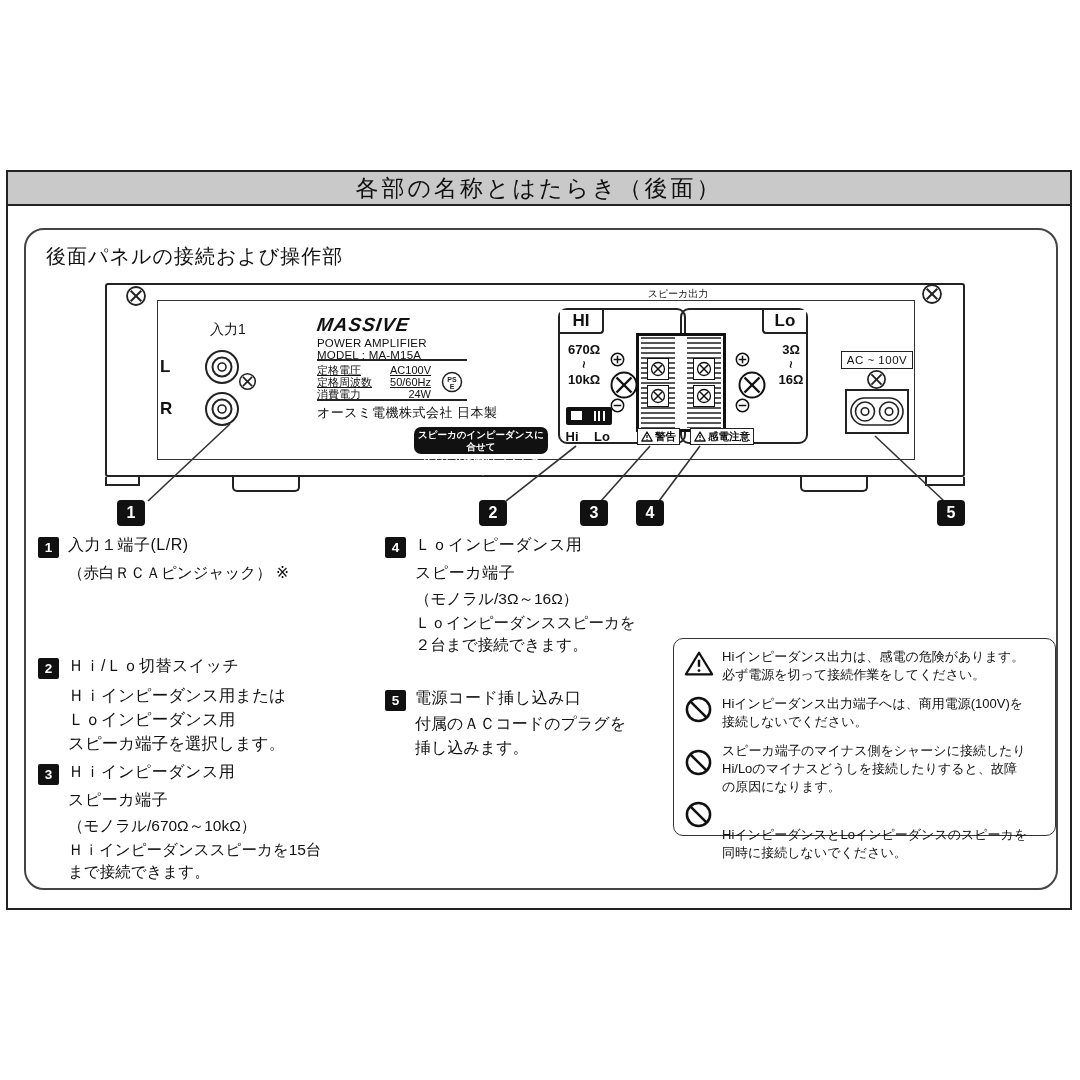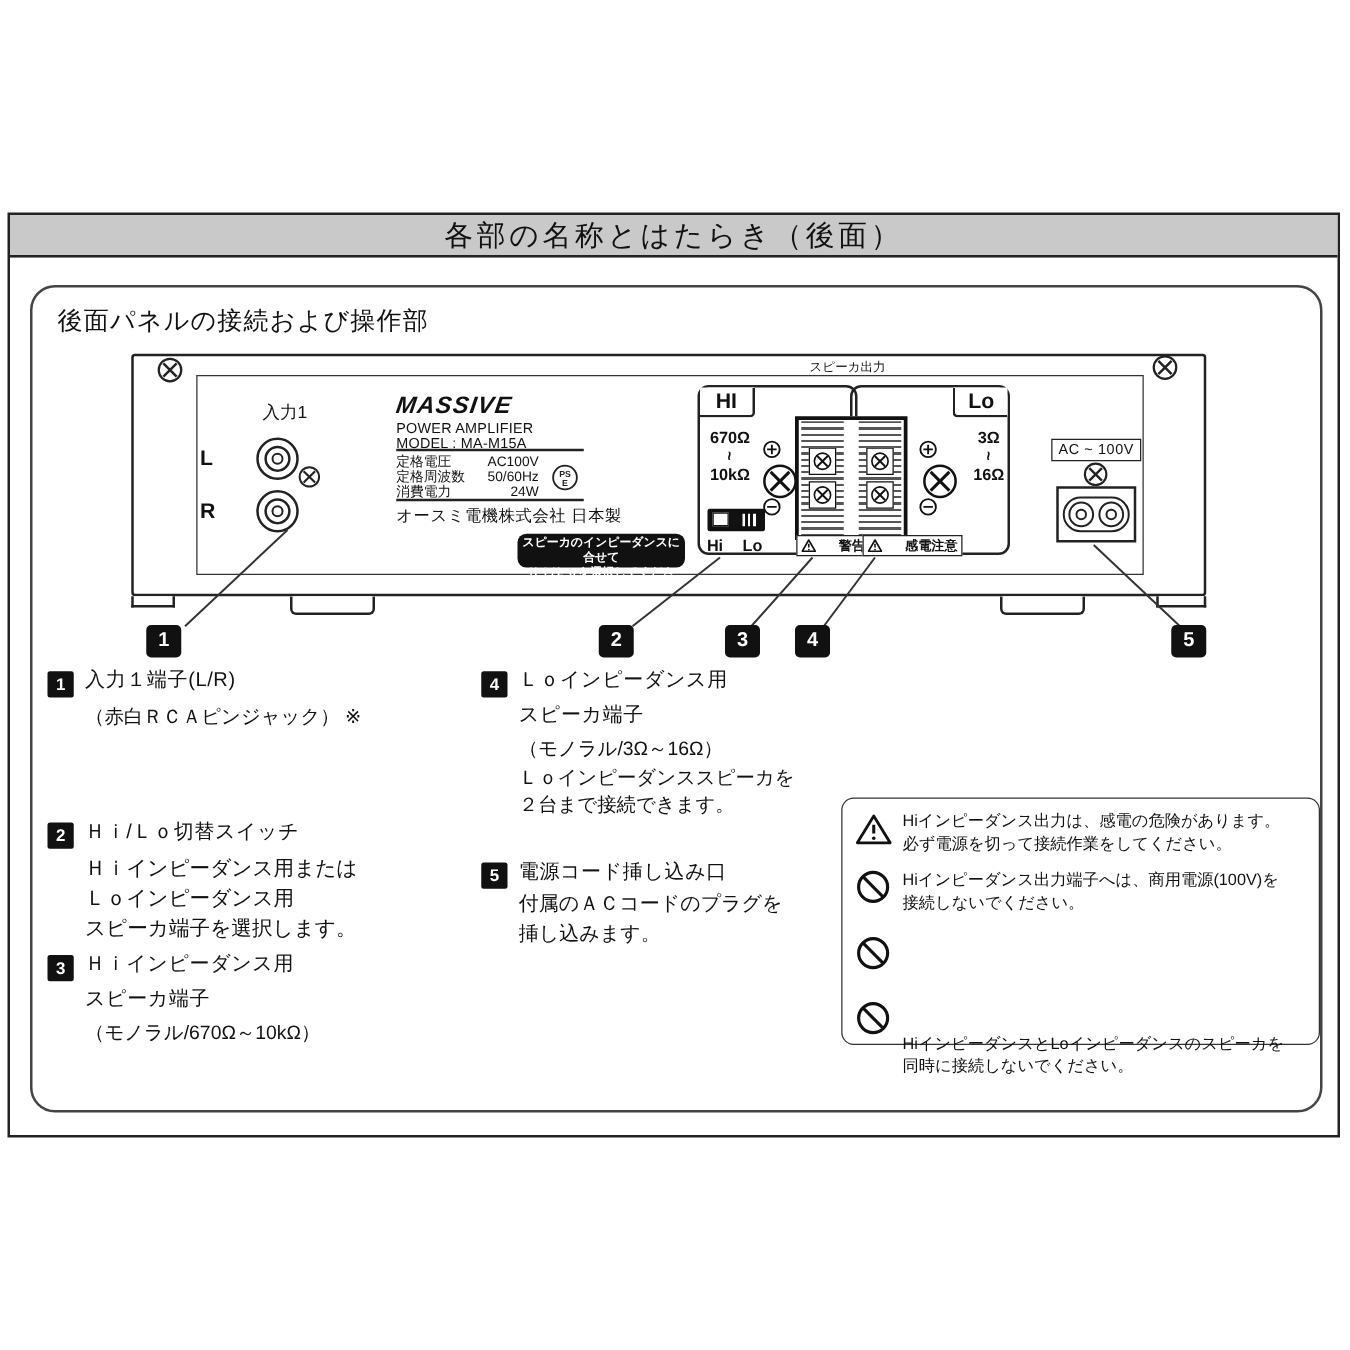--- a/index.html
+++ b/index.html
@@ -21,37 +21,37 @@
   .amp-body { left:105px; top:283px; width:860px; height:194px; border:2px solid #222; background:#fff; border-radius:3px; }
   .amp-recess { left:157px; top:300px; width:758px; height:160px; border:1.5px solid #333; }
   .lip { height:9px; border:2px solid #222; border-top:none; background:#fff; }
   .foot { width:68px; height:15px; border:2px solid #222; border-top:none; border-radius:0 0 5px 5px; background:#fff; }
 
   
   .t-sm { font-size:10px; }
   .jack-letter { font-size:17px; font-weight:bold; }
   .brand { font-size:19px; font-weight:900; font-style:italic; letter-spacing:1px; transform:skewX(-8deg); }
   .mline { font-size:11.5px; line-height:12px; letter-spacing:.2px; }
-  .specrow { width:114px; display:flex; justify-content:space-between; font-size:11px; line-height:12px; }
+  .specrow { width:114px; display:flex; justify-content:space-between; font-size:11px; line-height:12px;text-decoration:underline; }
   .rule { height:2px; background:#222; }
   .maker { font-size:13px; letter-spacing:.5px; }
   .tooltip { left:414px; top:427px; width:134px; height:27px; background:#111; color:#fff; border-radius:7px;
              font-size:9.5px; font-weight:bold; line-height:12px; text-align:center; padding-top:2px; }
 
   
   .spkbox { width:128px; height:136px; border:2px solid #222; border-radius:9px; background:transparent; }
   .tab { height:24px; display:flex; align-items:center; justify-content:center; font-size:17px; font-weight:bold; background:#fff; }
   .tab-hi { border-right:2px solid #222; border-bottom:2px solid #222; border-radius:0 0 4px 0; }
   .tab-lo { border-left:2px solid #222; border-bottom:2px solid #222; border-radius:0 0 0 4px; }
   .tblock { left:636px; top:333px; width:90px; height:99px; background:#fff; border:3px solid #111; }
   .tstrip { width:34px; background:repeating-linear-gradient(180deg,#555 0 1.8px,#fdfdfd 1.8px 5px); }
   .tsq { width:22px; height:22px; background:#fff; border:1.5px solid #111; display:flex; align-items:center; justify-content:center; }
   .impcol { display:flex; flex-direction:column; align-items:center; font-weight:bold; font-size:13px; line-height:15px; }
   .tilde { display:inline-block; transform:rotate(90deg); font-weight:bold; }
-  .minibox { height:17px; border:1.5px solid #222; background:#fff; display:flex; align-items:center; gap:18px;
+  .minibox { height:17px; border:1.5px solid #222; background:#fff; display:flex; align-items:center; gap:2px;
              padding:0 3px; font-size:10.5px; font-weight:bold; white-space:nowrap; }
   .hlswitch { left:566px; top:407px; width:46px; height:18px; background:#111; border-radius:2px; }
   .knob { position:absolute; left:4px; top:3px; width:13px; height:11px; background:#fff; border:1px solid #111; }
   .grips { position:absolute; right:5px; top:4px; width:13px; height:10px;
            background:repeating-linear-gradient(90deg,#fff 0 2px,#111 2px 4.3px); }
   .swlabel { font-size:13px; font-weight:bold; width:20px; text-align:center; }
 
   
   .aclabel { left:841px; top:351px; width:72px; height:18px; border:1.5px solid #222; display:flex; align-items:center;
              justify-content:center; font-size:11.5px; letter-spacing:.5px; background:#fff; }
@@ -288,20 +288,22 @@
   <div class="abs secb" style="left:38px;top:658px;">2</div>
   <div class="abs sec-title pre" style="left:68px;top:652px;">Ｈｉ/Ｌｏ切替スイッチ</div>
   <div class="abs sec-body" style="left:68px;top:683px;font-size:16.5px;line-height:24px;white-space:pre-line;">Ｈｉインピーダンス用または
 Ｌｏインピーダンス用
 スピーカ端子を選択します。</div>
 
   <div class="abs secb" style="left:38px;top:764px;">3</div>
   <div class="abs sec-title pre" style="left:68px;top:758px;">Ｈｉインピーダンス用
 スピーカ端子</div>
   <div class="abs sec-sub" style="left:68px;top:816px;">（モノラル/670Ω～10kΩ）</div>
+  <div class="abs sec-body-sm pre" style="left:68px;top:839px;">Ｈｉインピーダンススピーカを15台
+まで接続できます。</div>
 
   <div class="abs secb" style="left:385px;top:537px;">4</div>
   <div class="abs sec-title pre" style="left:415px;top:531px;">Ｌｏインピーダンス用
 スピーカ端子</div>
   <div class="abs sec-sub" style="left:415px;top:589px;">（モノラル/3Ω～16Ω）</div>
   <div class="abs sec-body-sm pre" style="left:415px;top:612px;">Ｌｏインピーダンススピーカを
 ２台まで接続できます。</div>
 
   <div class="abs secb" style="left:385px;top:690px;">5</div>
   <div class="abs sec-title pre" style="left:415px;top:684px;">電源コード挿し込み口</div>
@@ -321,20 +323,23 @@
       <circle cx="15" cy="15" r="12" fill="none" stroke="#111" stroke-width="2.6"></circle>
       <line x1="6.8" y1="6.8" x2="23.2" y2="23.2" stroke="#111" stroke-width="2.6"></line>
     </svg>
   <div class="abs warn-text pre" style="left:722px;top:695px;">Hiインピーダンス出力端子へは、商用電源(100V)を
 接続しないでください。</div>
 
   <svg class="abs" style="left:684px;top:748px" width="29" height="29" viewBox="0 0 30 30">
       <circle cx="15" cy="15" r="12" fill="none" stroke="#111" stroke-width="2.6"></circle>
       <line x1="6.8" y1="6.8" x2="23.2" y2="23.2" stroke="#111" stroke-width="2.6"></line>
     </svg>
+  <div class="abs warn-text pre" style="left:722px;top:742px;">スピーカ端子のマイナス側をシャーシに接続したり
+Hi/Loのマイナスどうしを接続したりすると、故障
+の原因になります。</div>
 
   <svg class="abs" style="left:684px;top:800px" width="29" height="29" viewBox="0 0 30 30">
       <circle cx="15" cy="15" r="12" fill="none" stroke="#111" stroke-width="2.6"></circle>
       <line x1="6.8" y1="6.8" x2="23.2" y2="23.2" stroke="#111" stroke-width="2.6"></line>
     </svg>
   <div class="abs warn-text pre" style="left:722px;top:826px;">HiインピーダンスとLoインピーダンスのスピーカを
 同時に接続しないでください。</div>
 
 
 </div>

